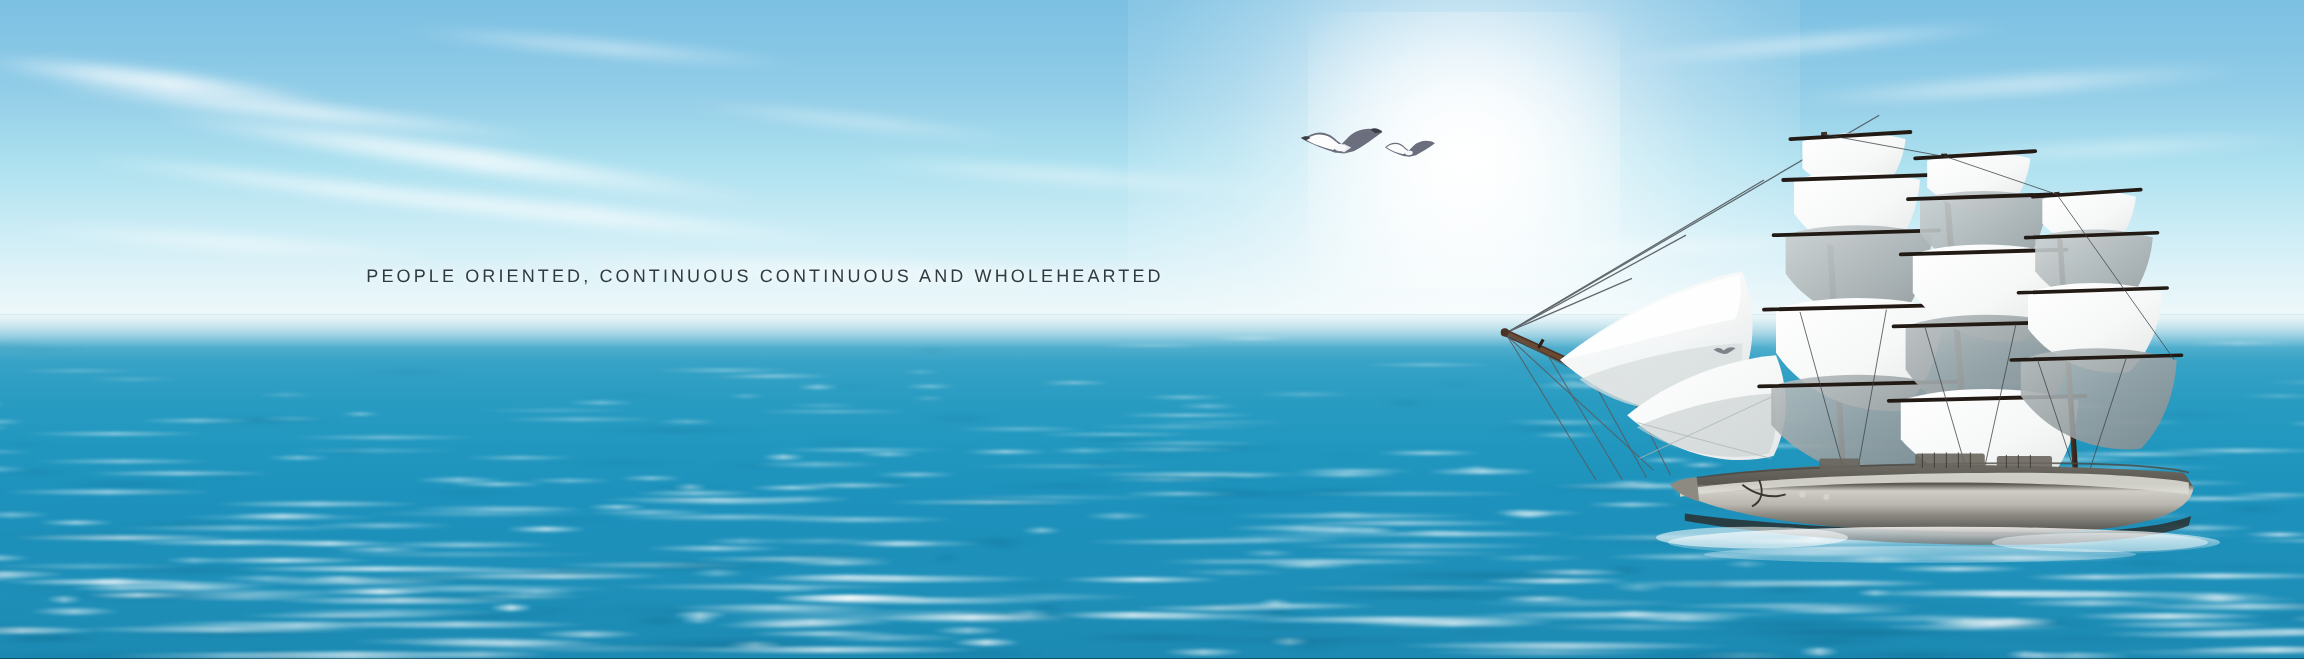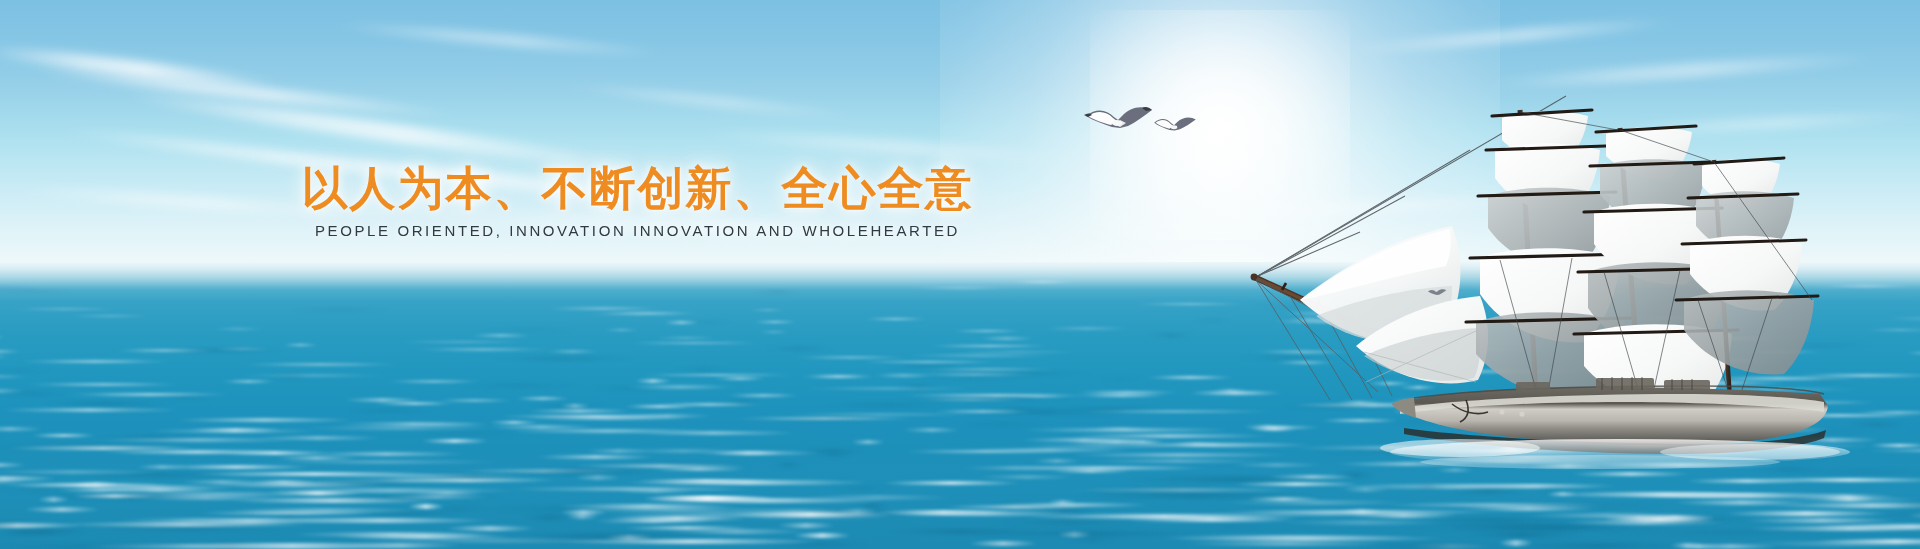--- a/index.html
+++ b/index.html
@@ -825,17 +825,16 @@
         <ellipse cx="0" cy="2" rx="5" ry="3" fill="#f5f6f7"></ellipse>
       </g>
 
       <g transform="translate(1437,293) scale(0.3)" opacity="0.75">
         <path d="M-30,-5 C-20,-12 -10,-11 -3,-3 L2,-6 C11,-13 23,-14 31,-9
                  C23,-3 15,2 7,6 L-1,7 C-12,4 -23,0 -30,-5 Z" fill="#5d626c"></path>
       </g>
     </svg>
   </div>
 
-  <div class="headline">以人为本、不断创新、全心全意</div>
-
-  <div class="subtitle">PEOPLE ORIENTED, INNOVATION INNOVATION AND WHOLEHEARTED</div>
+
+  <div class="subtitle">PEOPLE ORIENTED, CONTINUOUS CONTINUOUS AND WHOLEHEARTED</div>
 
 </div>
 
 </body></html>

